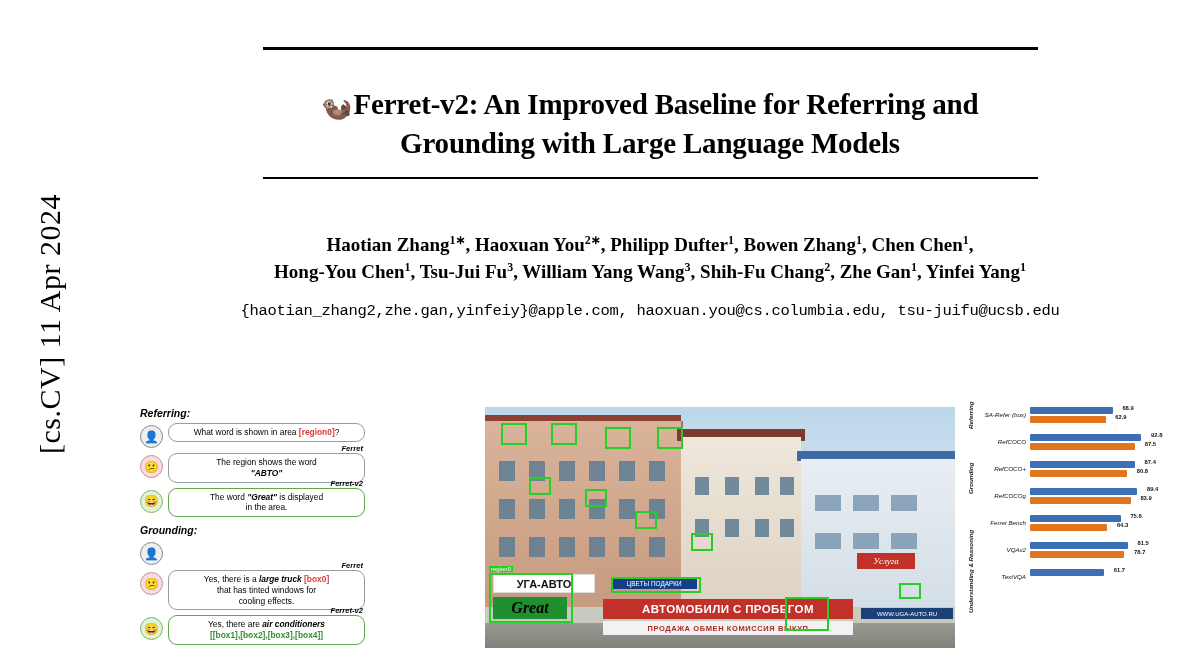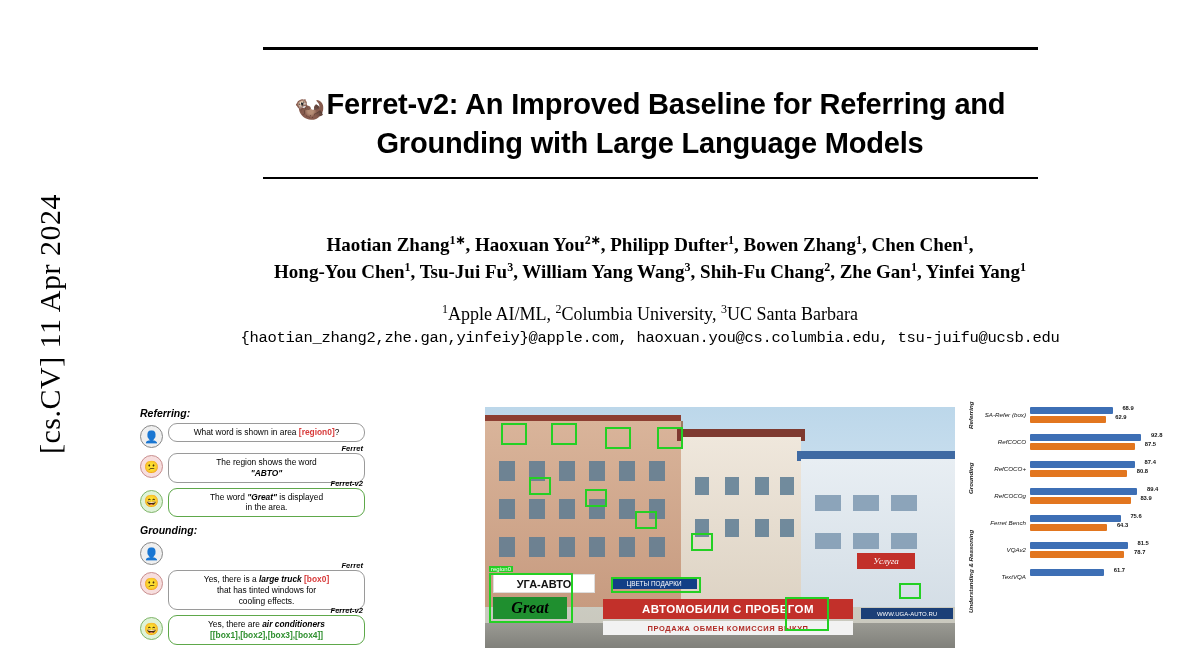--- a/index.html
+++ b/index.html
@@ -53,21 +53,21 @@
   }
   .rule.top { margin-top: 47px; height: 3px; }
   .rule.bottom { margin-top: 14px; height: 2px; }
 
   .title-block {
     width: 800px;
     margin: 16px auto 0 auto;
     text-align: center;
   }
   .title {
-    font-family: Liberation Sans, sans-serif;
+    font-family: Liberation Serif, serif;
     font-weight: bold;
     font-size: 29px;
     line-height: 1.33;
     letter-spacing: -0.2px;
     margin-top: 35px;
   }
   .ferret-emoji {
     font-size: 25px;
     vertical-align: -2px;
     margin-right: 1px;
@@ -337,21 +337,20 @@
       <div>Grounding with Large Language Models</div>
     </div>
   </div>
 
   <div class="rule bottom"></div>
 
   <div class="authors">
     <div>Haotian Zhang<sup>1∗</sup>, Haoxuan You<sup>2∗</sup>, Philipp Dufter<sup>1</sup>, Bowen Zhang<sup>1</sup>, Chen Chen<sup>1</sup>,</div>
     <div>Hong-You Chen<sup>1</sup>, Tsu-Jui Fu<sup>3</sup>, William Yang Wang<sup>3</sup>, Shih-Fu Chang<sup>2</sup>, Zhe Gan<sup>1</sup>, Yinfei Yang<sup>1</sup></div>
   </div>
-  <div class="affil"><sup>1</sup>Apple AI/ML, <sup>2</sup>Columbia University, <sup>3</sup>UC Santa Barbara</div>
   <div class="emails">{haotian_zhang2,zhe.gan,yinfeiy}@apple.com, haoxuan.you@cs.columbia.edu, tsu-juifu@ucsb.edu</div>
 
   <div class="figure">
 
     <div class="conv">
 
       <div class="conv-head">Referring:</div>
 
       <div class="turn">
         <div class="avatar user">👤</div>

